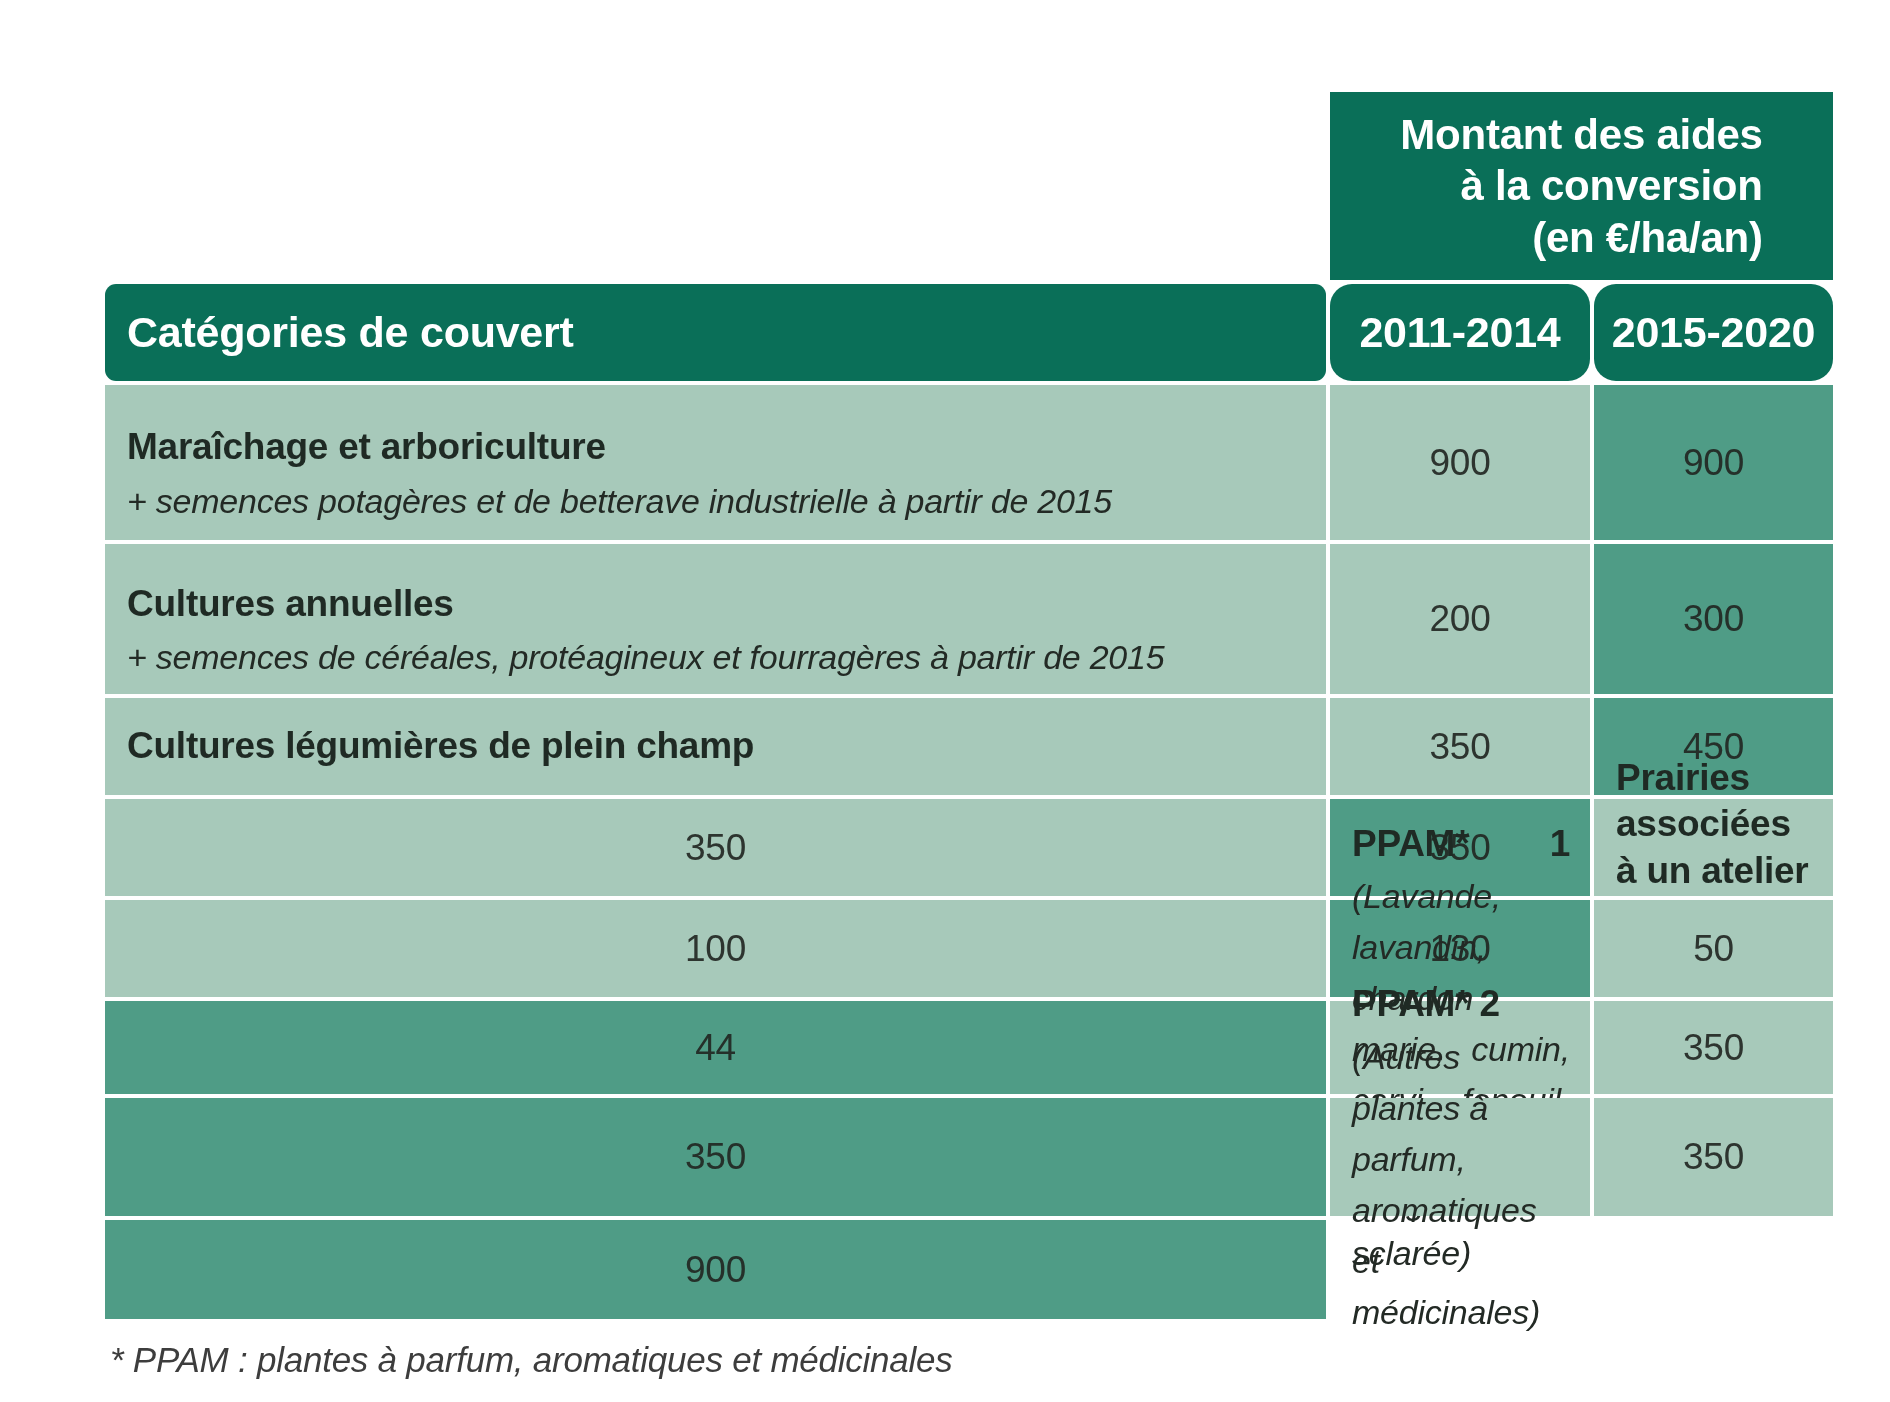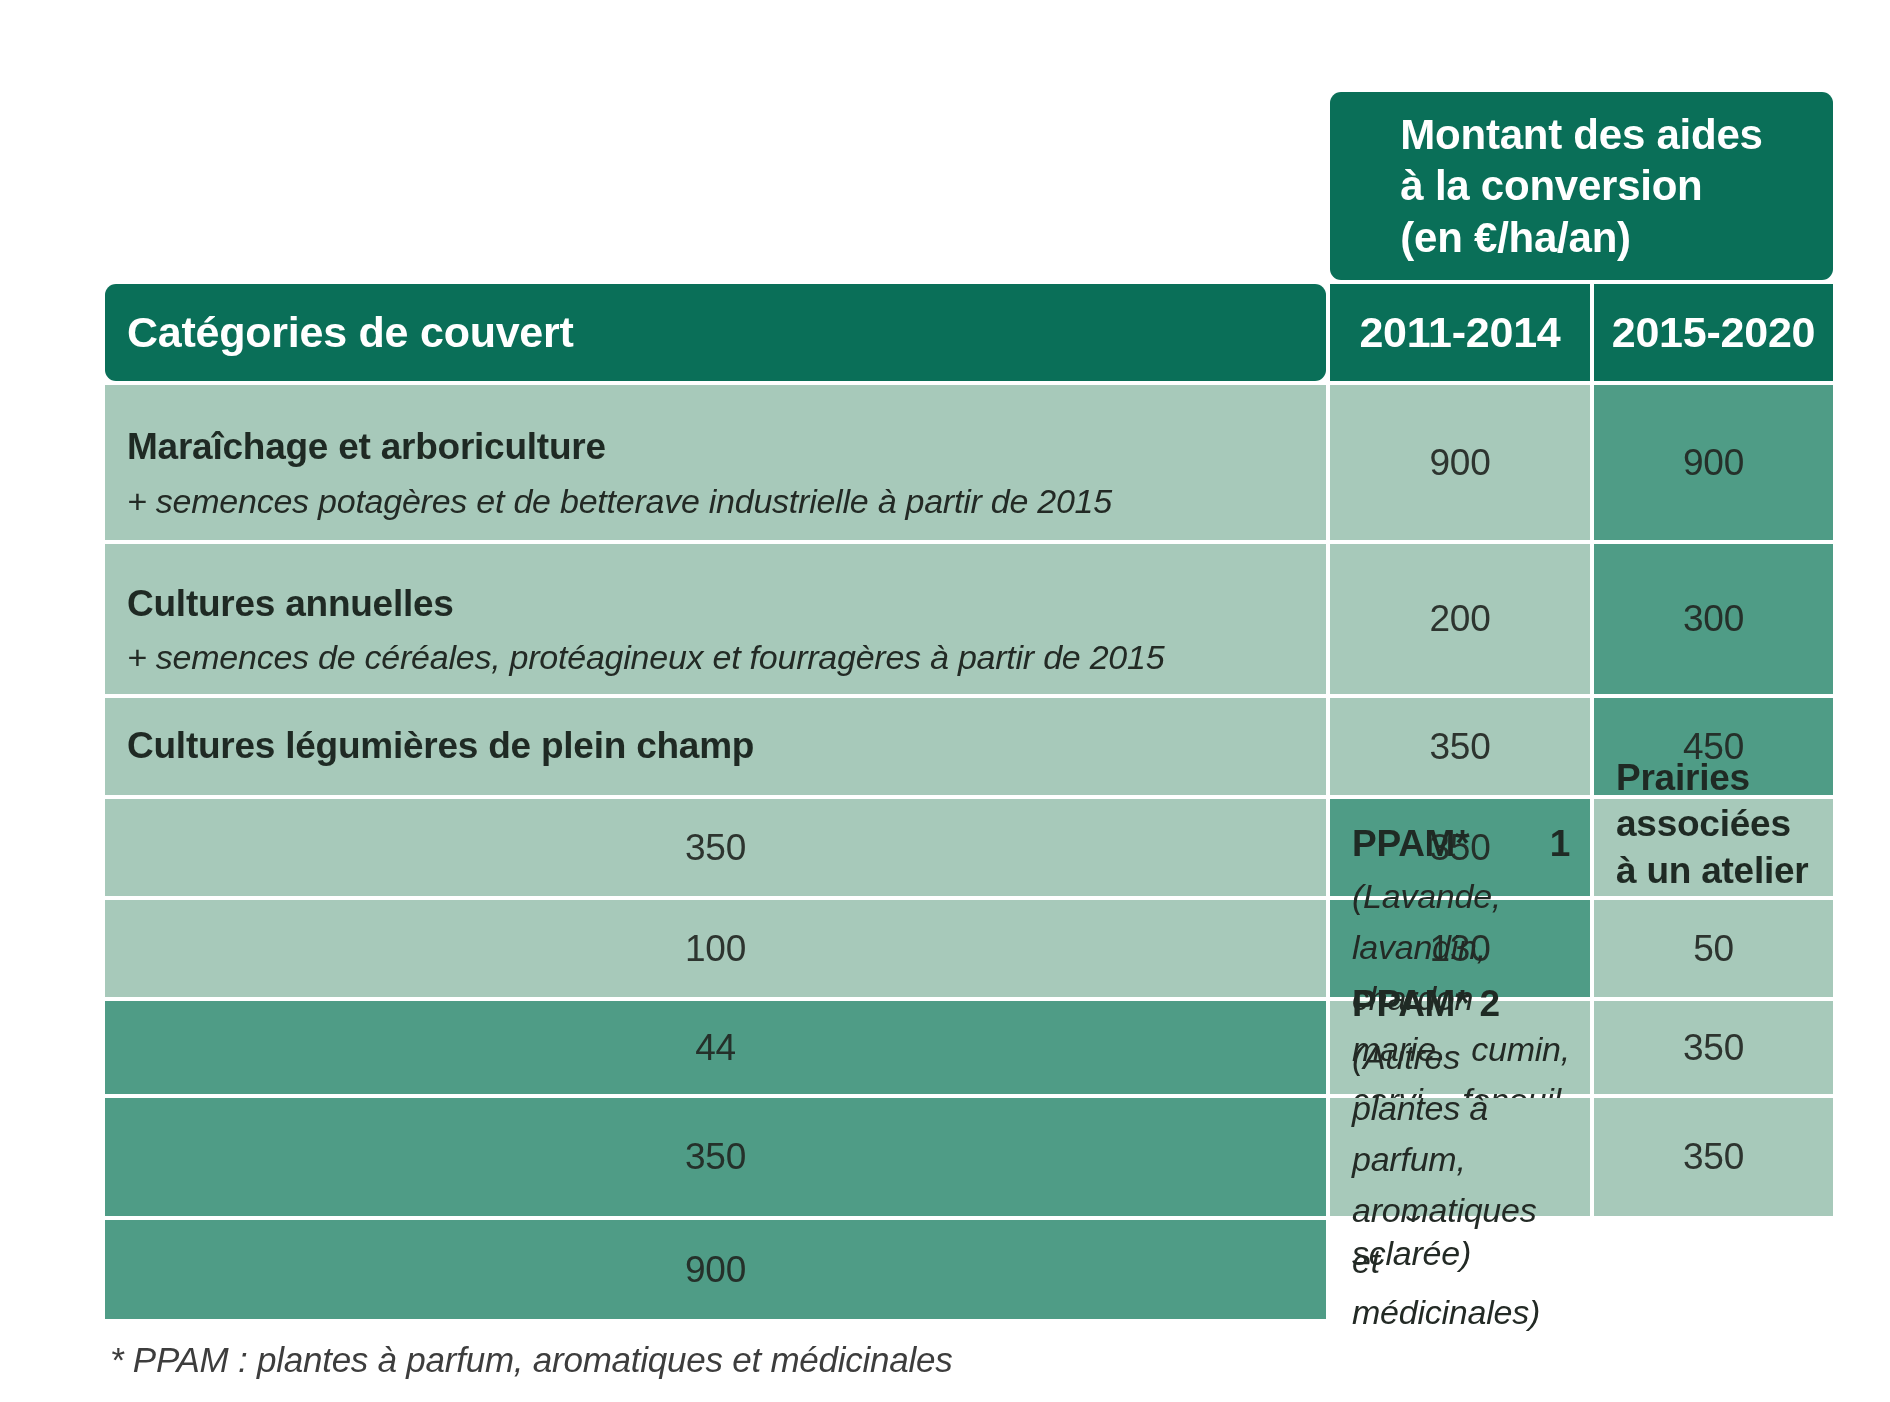--- a/index.html
+++ b/index.html
@@ -26,34 +26,33 @@
   .merged-header {
     grid-column: 2 / 4;
     background: #0a6f58;
     color: #ffffff;
     font-weight: bold;
     font-size: 42px;
     line-height: 1.22;
     display: flex;
     align-items: center;
     justify-content: center;
-    text-align: left;
+    text-align: right;
     white-space: pre-line;
-    border-radius: 11px;
   }
   .hdr {
     background: #0a6f58;
     color: #ffffff;
     font-weight: bold;
     font-size: 43px;
     display: flex;
     align-items: center;
   }
   .cat-hdr { padding-left: 22px; justify-content: flex-start; border-radius: 11px; }
-  .yr { justify-content: center; }
+  .yr { justify-content: center; border-radius: 22px; }
   .cat {
     background: #a7c9ba;
     color: #1f2a24;
     padding: 0 20px 0 22px;
     display: flex;
     flex-direction: column;
     justify-content: center;
   }
   .cat.top-align { justify-content: center; padding-top: 24px; }
   .cat .title { font-weight: bold; font-size: 37px; line-height: 1.25; }

